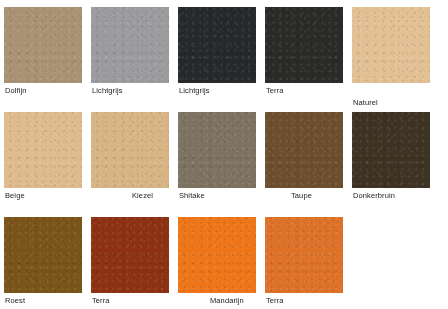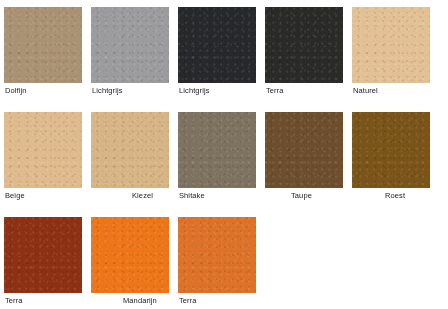--- a/index.html
+++ b/index.html
@@ -73,41 +73,45 @@
     <div class="swatch-cell">
       <div class="swatch-chip" style="background-color: rgb(38, 40, 43);"></div>
       <div class="swatch-label" style="color: rgb(34, 34, 42);">Lichtgrijs</div>
     </div>
     <div class="swatch-cell">
       <div class="swatch-chip" style="background-color: rgb(42, 43, 41);"></div>
       <div class="swatch-label" style="color: rgb(34, 34, 42);">Terra</div>
     </div>
     <div class="swatch-cell">
       <div class="swatch-chip" style="background-color: rgb(227, 193, 149);"></div>
-      <div class="swatch-label" style="color: rgb(34, 34, 42);">Naturel</div>
+      <div class="swatch-label" style="color: rgb(34, 34, 42); margin-top: 12px;">Naturel</div>
     </div>
     <div class="swatch-cell">
       <div class="swatch-chip" style="background-color: rgb(224, 187, 141);"></div>
       <div class="swatch-label" style="color: rgb(34, 34, 42);">Beige</div>
     </div>
     <div class="swatch-cell">
       <div class="swatch-chip" style="background-color: rgb(216, 181, 132);"></div>
       <div class="swatch-label" style="color: rgb(34, 34, 42); margin-left: 40px;">Kiezel</div>
     </div>
     <div class="swatch-cell">
       <div class="swatch-chip" style="background-color: rgb(126, 115, 97);"></div>
       <div class="swatch-label" style="color: rgb(34, 34, 42);">Shitake</div>
     </div>
     <div class="swatch-cell">
       <div class="swatch-chip" style="background-color: rgb(109, 79, 45);"></div>
       <div class="swatch-label" style="color: rgb(34, 34, 42); margin-left: 25px;">Taupe</div>
     </div>
     <div class="swatch-cell">
+      <div class="swatch-chip" style="background-color: rgb(62, 51, 35);"></div>
+      <div class="swatch-label" style="color: rgb(34, 34, 42);">Donkerbruin</div>
+    </div>
+    <div class="swatch-cell">
       <div class="swatch-chip" style="background-color: rgb(122, 84, 24);"></div>
-      <div class="swatch-label" style="color: rgb(34, 34, 42); margin-left: 32px;">Roest</div>
+      <div class="swatch-label" style="color: rgb(34, 34, 42);">Roest</div>
     </div>
     <div class="swatch-cell">
       <div class="swatch-chip" style="background-color: rgb(142, 49, 19);"></div>
       <div class="swatch-label" style="color: rgb(34, 34, 42);">Terra</div>
     </div>
     <div class="swatch-cell">
       <div class="swatch-chip" style="background-color: rgb(238, 117, 24);"></div>
       <div class="swatch-label" style="color: rgb(34, 34, 42); padding-left: 31px;">Mandarijn</div>
     </div>
     <div class="swatch-cell">

